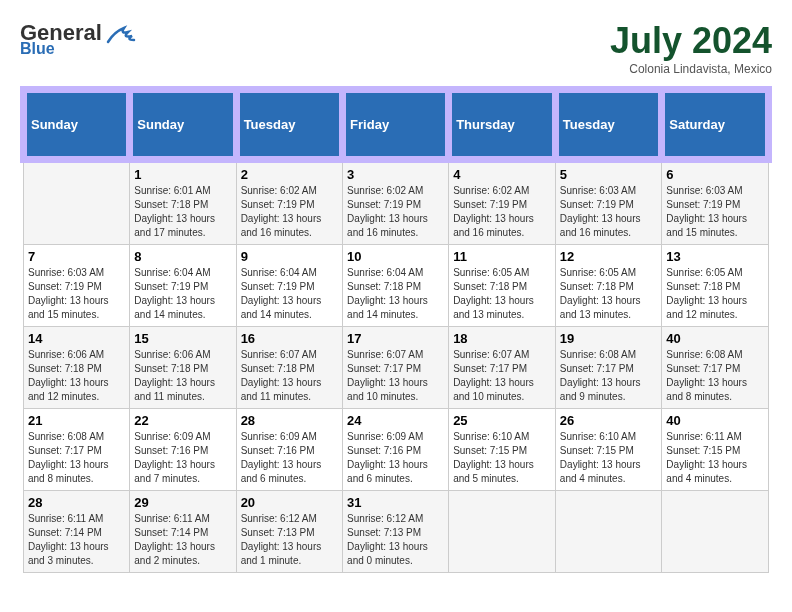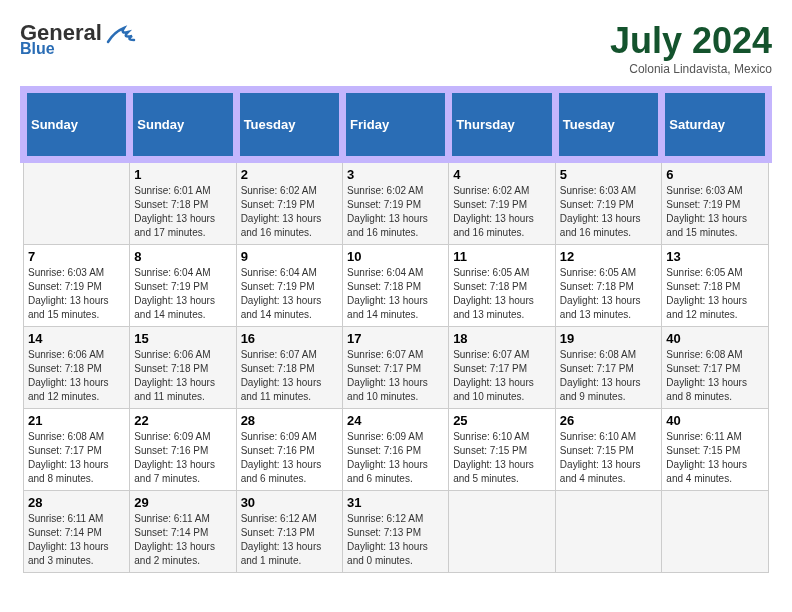--- a/index.html
+++ b/index.html
@@ -311,21 +311,21 @@
 and 3 minutes.</div>
         </td>
         <td>
           <span class="day-num">29</span>
           <div class="day-info" style="white-space: pre-line;">Sunrise: 6:11 AM
 Sunset: 7:14 PM
 Daylight: 13 hours
 and 2 minutes.</div>
         </td>
         <td>
-          <span class="day-num">30</span>
+          <span class="day-num">20</span>
           <div class="day-info" style="white-space: pre-line;">Sunrise: 6:12 AM
 Sunset: 7:13 PM
 Daylight: 13 hours
 and 1 minute.</div>
         </td>
         <td>
           <span class="day-num">31</span>
           <div class="day-info" style="white-space: pre-line;">Sunrise: 6:12 AM
 Sunset: 7:13 PM
 Daylight: 13 hours

